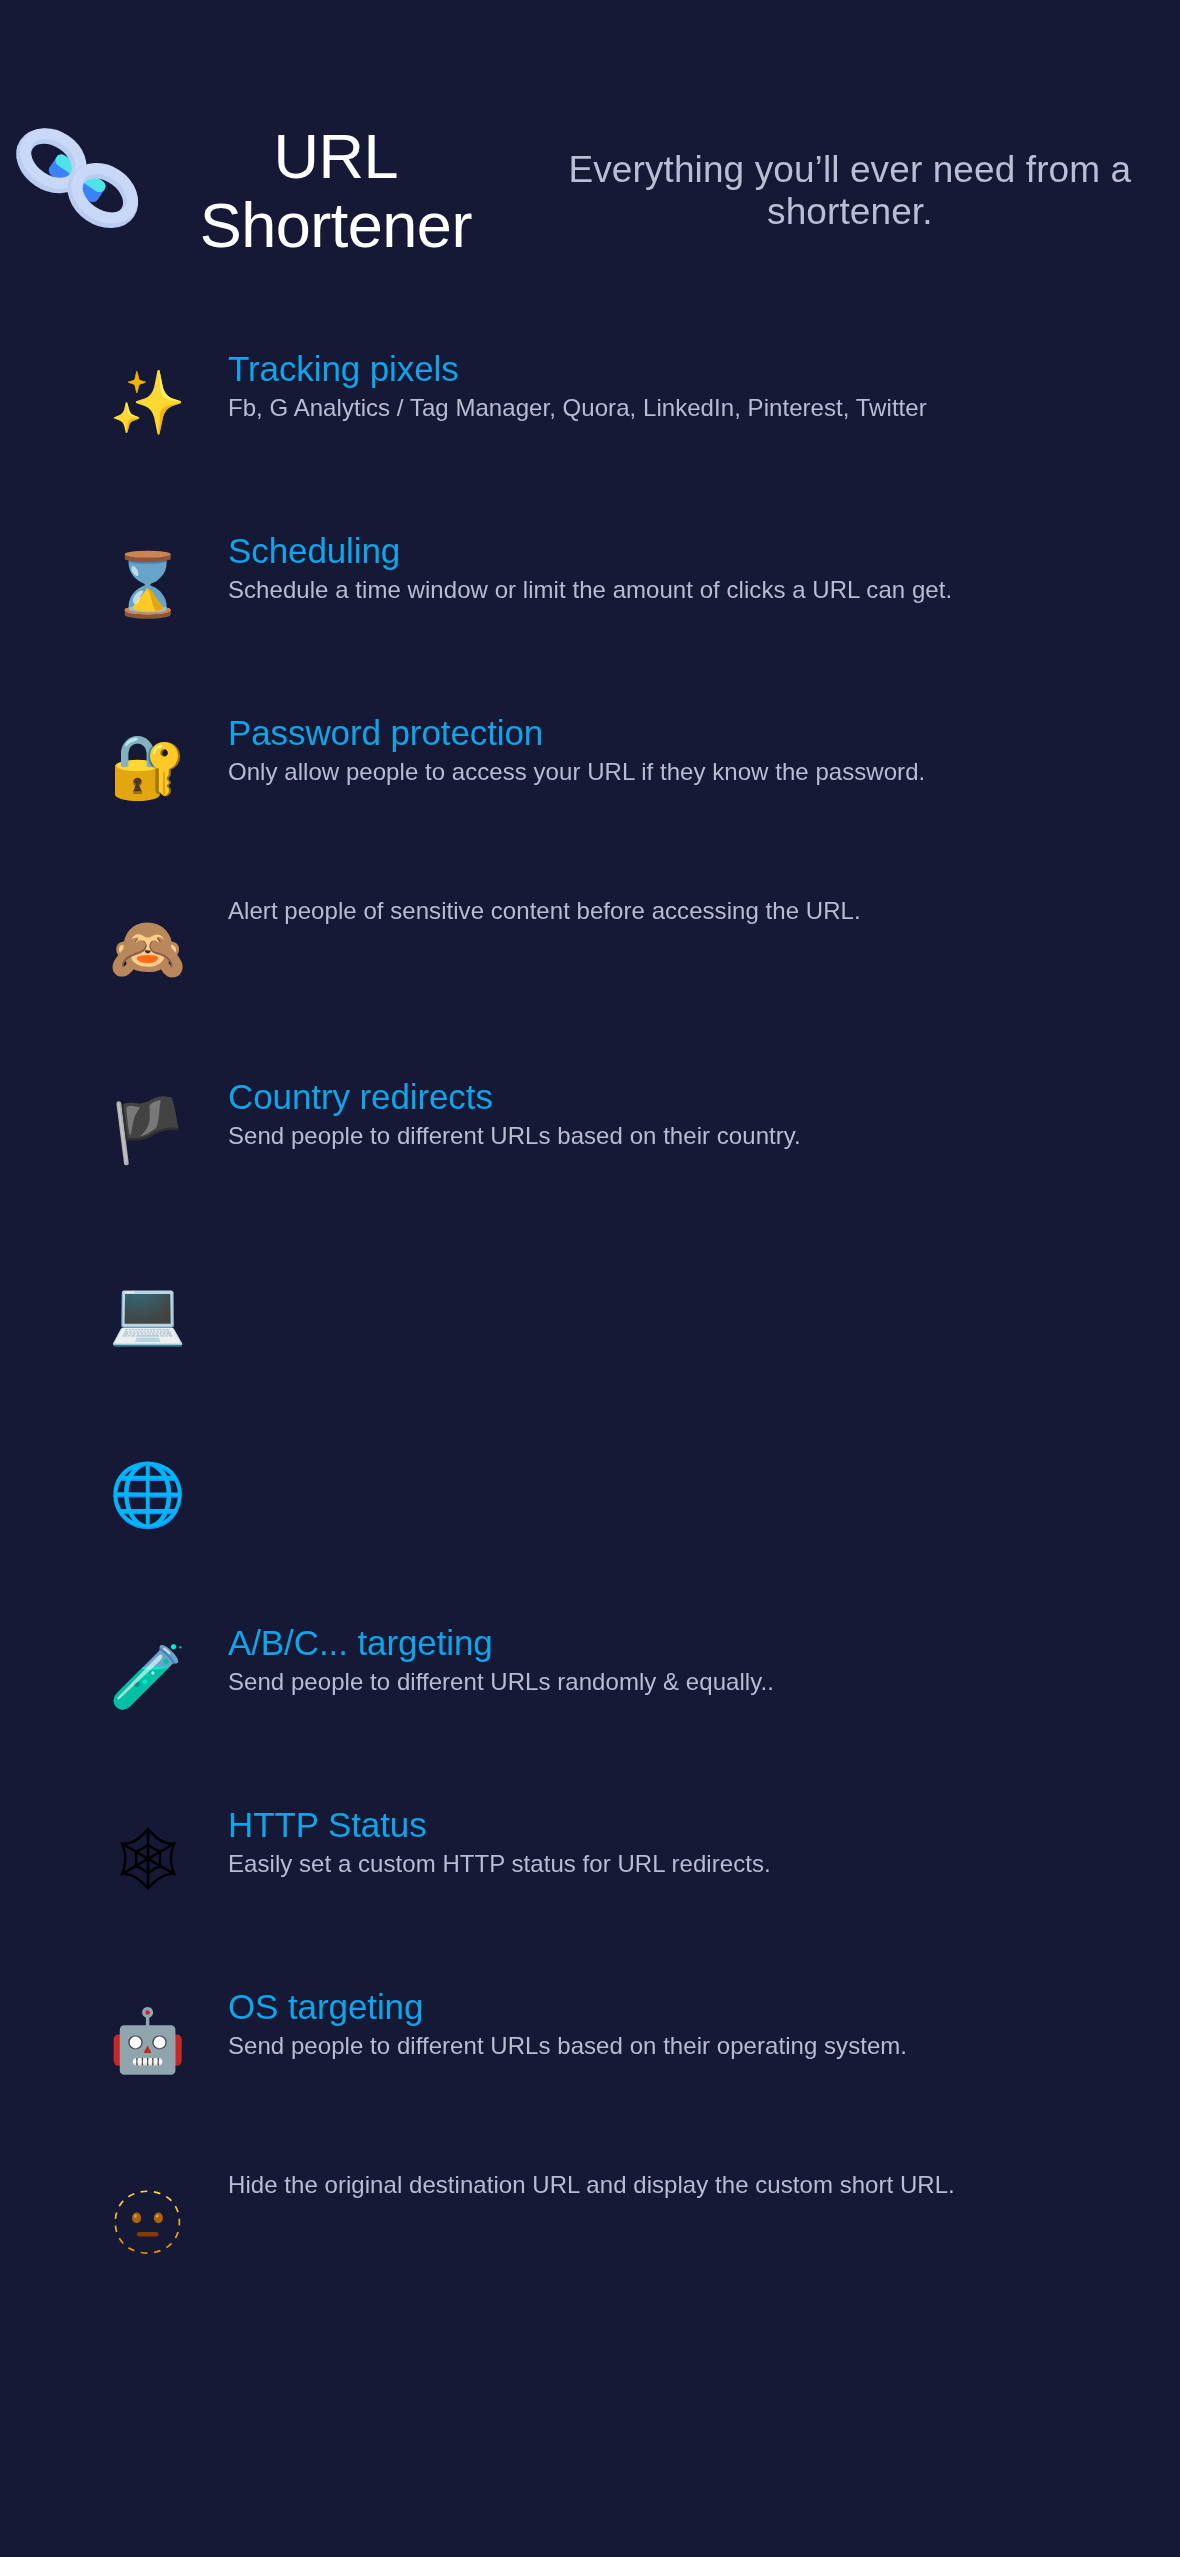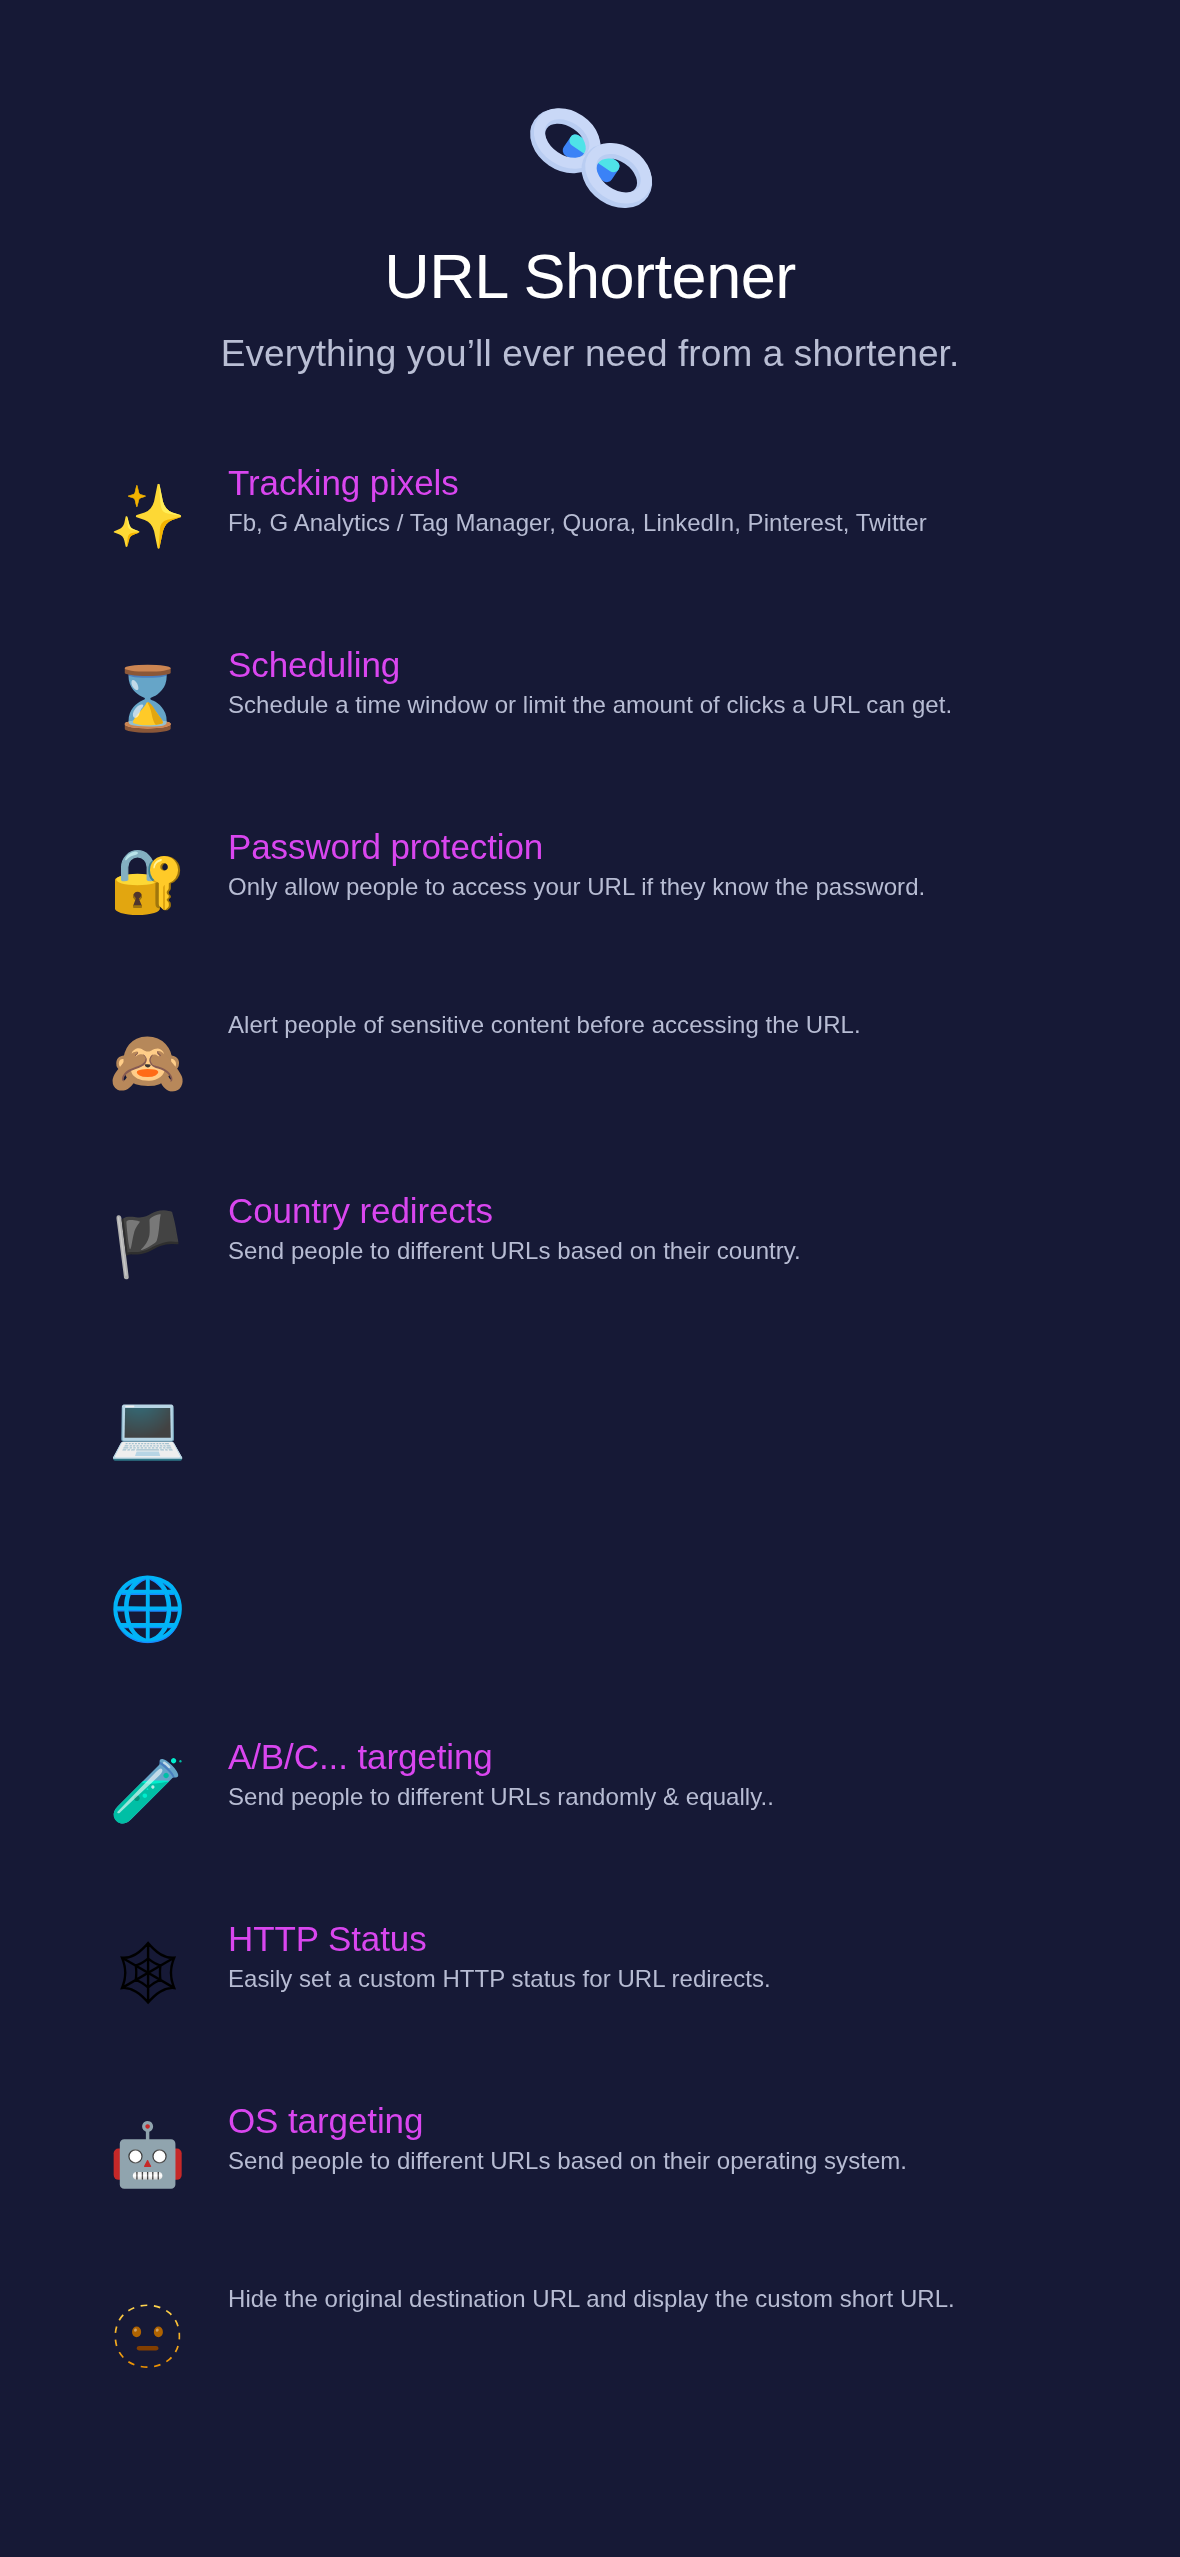--- a/index.html
+++ b/index.html
@@ -18,21 +18,21 @@
     background: #161936;
     position: relative;
     padding: 0;
   }
 
   
   .header {
     width: 100%;
     padding-top: 100px;
     display: flex;
-    flex-direction: column;
+    flex-direction: row;
     align-items: center;
   }
 
   .logo-wrap {
     width: 170px;
     height: 120px;
     display: flex;
     align-items: center;
     justify-content: center;
   }
@@ -90,21 +90,21 @@
   .feature-text {
     padding-left: 32px;
     padding-top: 14px;
     display: flex;
     flex-direction: column;
   }
 
   .feature-title {
     font-size: 35px;
     font-weight: 400;
-    color: #d946ef;
+    color: #0ea5e9;
     line-height: 1.25;
     letter-spacing: -0.1px;
   }
 
   .feature-desc {
     margin-top: 2px;
     font-size: 24px;
     font-weight: 400;
     color: #b7bcd3;
     line-height: 1.3;

